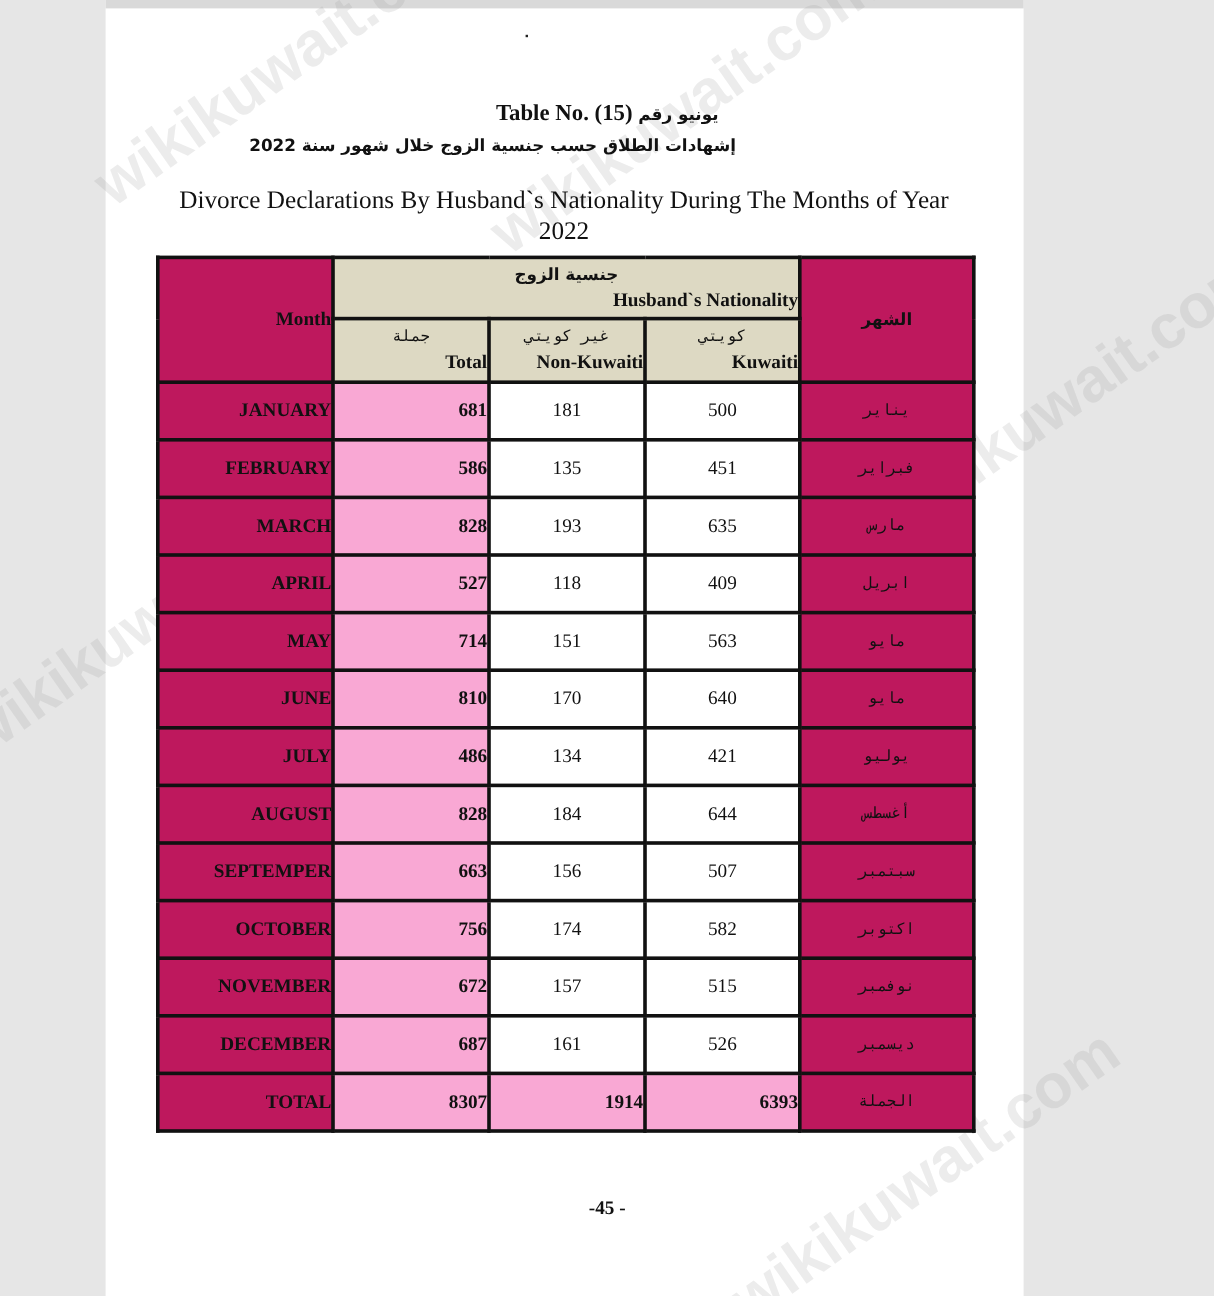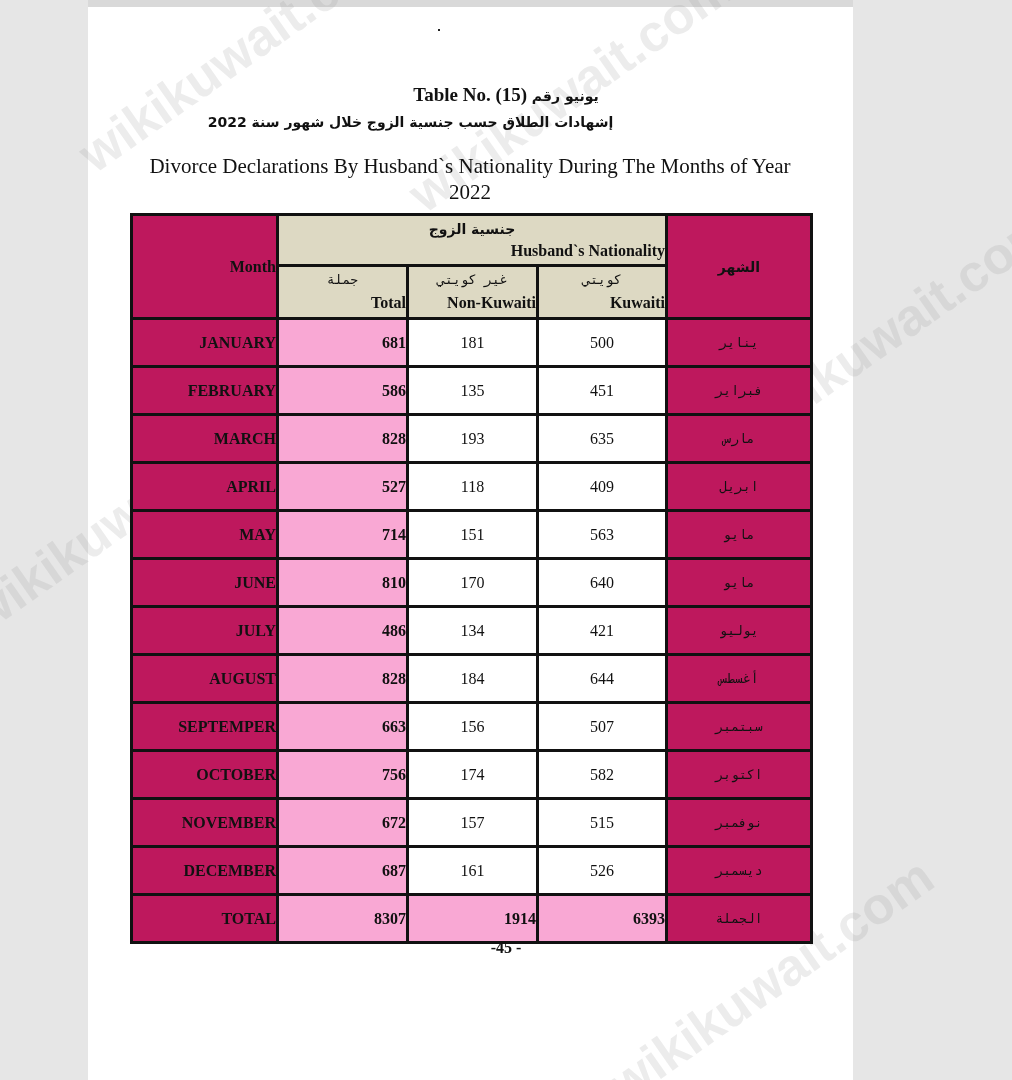--- a/index.html
+++ b/index.html
@@ -16,21 +16,21 @@
   .tan { background:#ddd9c3; }
   .gray { background:#f9a8d4; }
   .white { background:#ffffff; }
   .b { font-weight:bold;text-align:right; }
   .hdr1 { height:51px; }
   .hdr2 { height:53px; }
   tr.row td { height:45px; }
   .ar { font-family:Liberation Mono, monospace; font-size:13px; direction:rtl; }
   .arb { font-family:"DejaVu Sans", sans-serif; font-size:14px; font-weight:bold; direction:rtl; }
   .sub { display:block; line-height:22px; }
-  .pagenum { position:absolute; left:0; width:1012px; top:939px; text-align:center; font-weight:bold; font-size:16px; color:#111; }
+  .pagenum { position:absolute; left:0; width:1012px; top:999px; text-align:center; font-weight:bold; font-size:16px; color:#111; }
   .wm { position:absolute; color:rgba(150,150,150,0.18); font-family:"Liberation Sans", sans-serif; font-size:52px; font-weight:bold; transform:rotate(-35deg); white-space:nowrap; pointer-events:none; }
 </style>
 </head>
 <body>
 
 <div class="page"></div>
 <div class="topbar"></div>
 <div class="dot"></div>
 
 <div class="wm" style="left:50px;top:20px;">wikikuwait.com</div>

